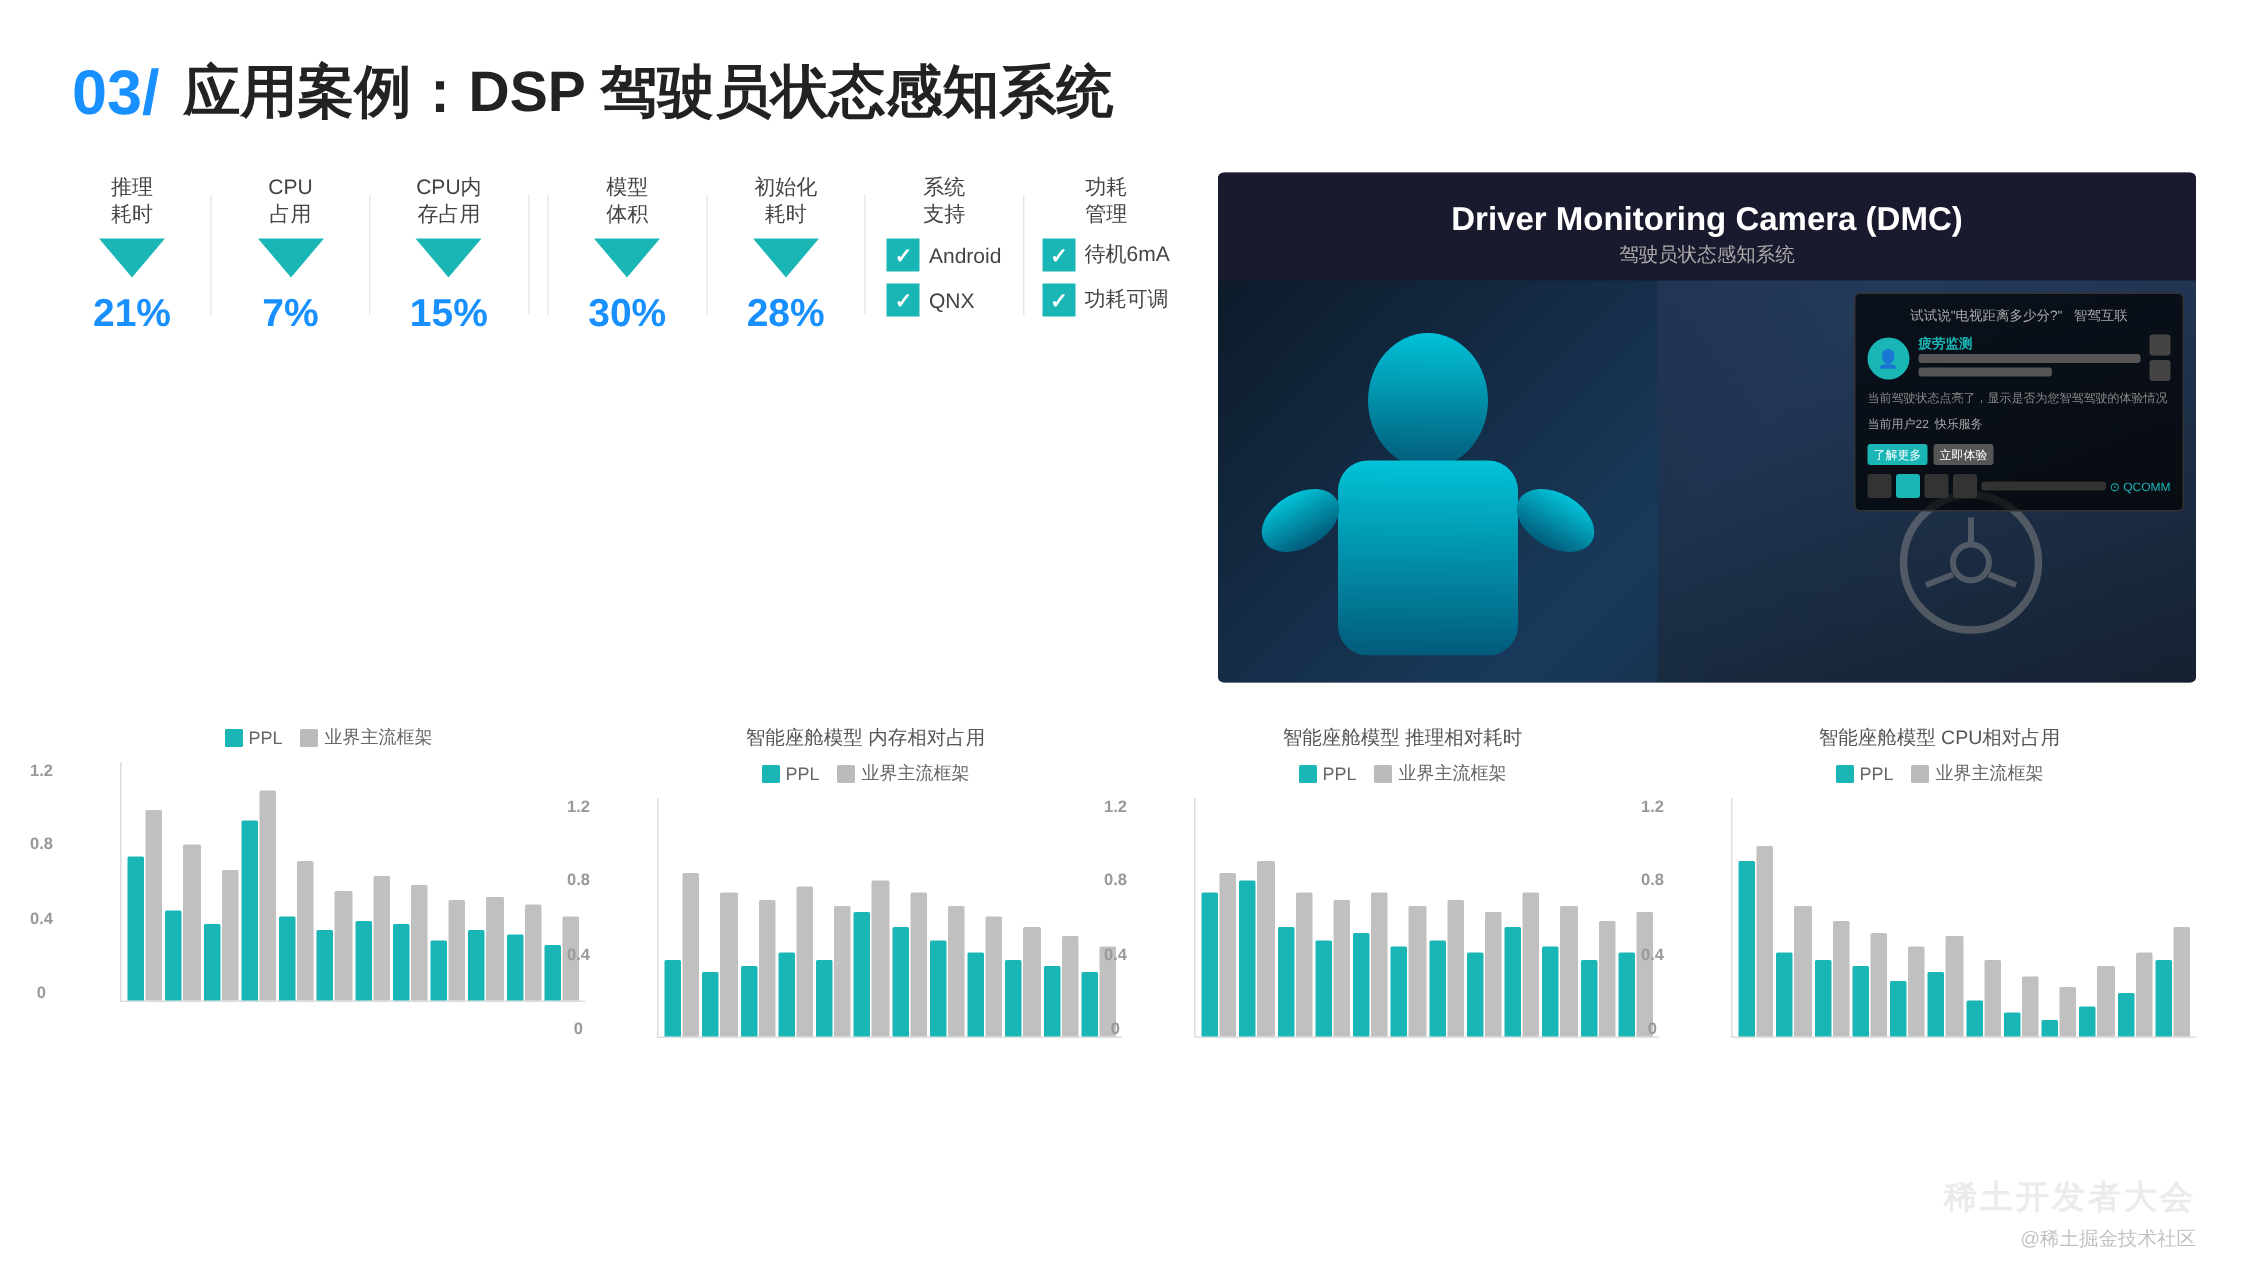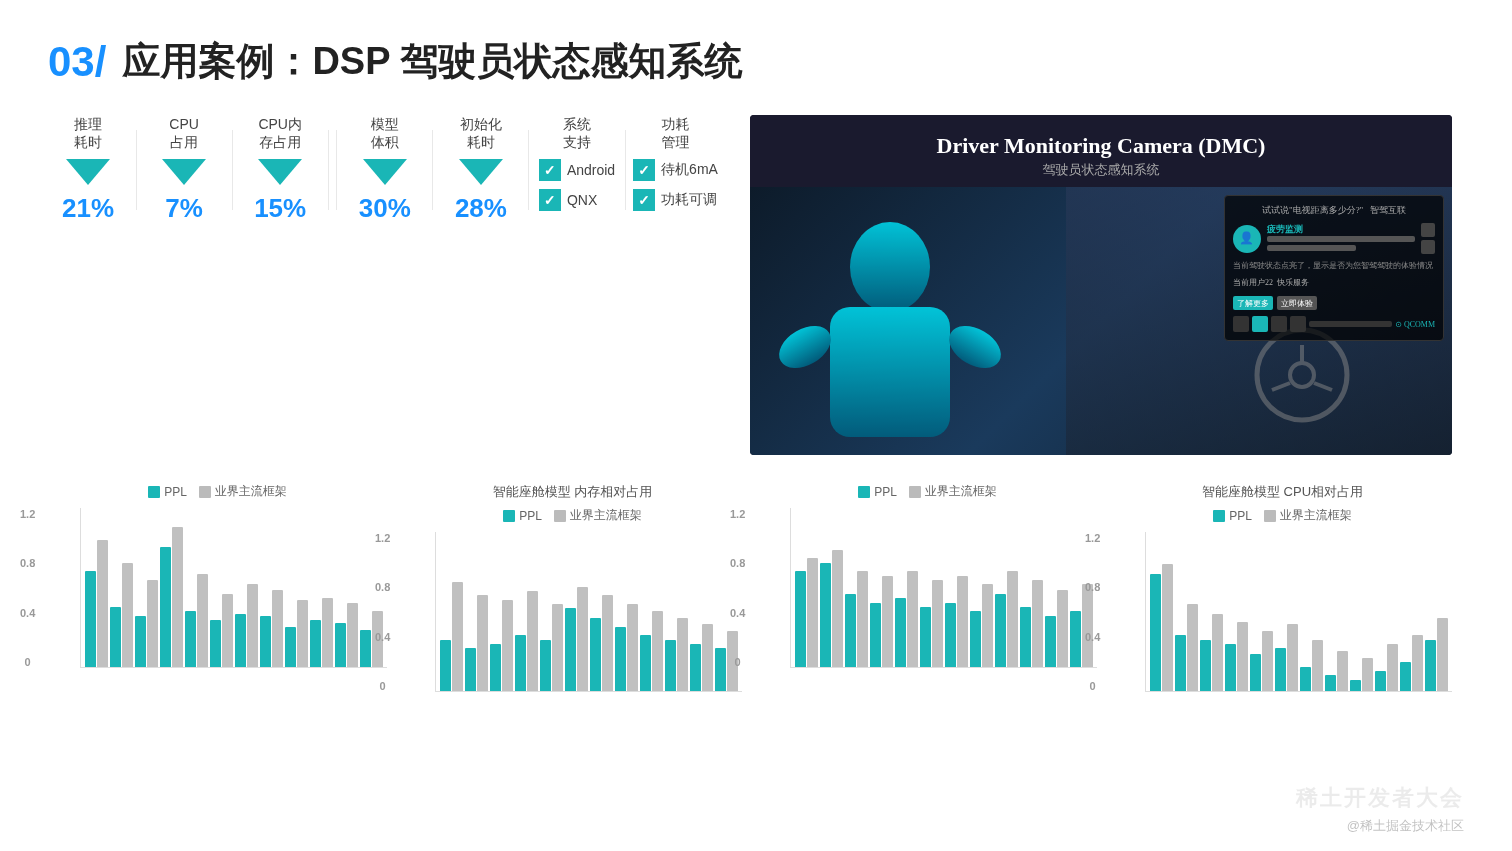--- a/index.html
+++ b/index.html
@@ -7,21 +7,21 @@
       font-family: 'Microsoft YaHei', 'PingFang SC', sans-serif;
       background: #f5f5f5;
       width: 1512px;
       min-height: 851px;
       overflow: hidden;
     }
     .slide {
       background: #ffffff;
       width: 1512px;
       min-height: 851px;
-      padding: 36px 60px 24px 48px;
+      padding: 36px 48px 24px 48px;
       position: relative;
     }
     .title-row {
       display: flex;
       align-items: center;
       gap: 16px;
       margin-bottom: 28px;
     }
     .title-number {
       color: #1890ff;
@@ -38,23 +38,22 @@
     .content-row {
       display: flex;
       gap: 32px;
       align-items: flex-start;
     }
     .left-panel {
       flex: 1;
       min-width: 0;
     }
     .right-panel {
-      width: 702px;
+      width: 652px;
       flex-shrink: 0;
-      font-family: Liberation Serif, serif;
     }
 
     .metrics-title {
       color: #1890ff;
       font-size: 17px;
       font-weight: 500;
       margin-bottom: 22px;
       letter-spacing: 0.5px;
     }
 
@@ -645,20 +644,21 @@
               </div>
               <div class="bar-pair">
                 <div class="bar teal" style="height: 42.6667px;"></div>
                 <div class="bar grey" style="height: 60px;"></div>
               </div>
             </div>
           </div>
         </div>
       </div>
       <div class="chart-container">
+        <div class="chart-title">智能座舱模型 推理相对耗时</div>
         <div class="chart-legend">
       <div class="legend-item">
         <div class="legend-dot teal"></div>
         <span>PPL</span>
       </div>
       <div class="legend-item">
         <div class="legend-dot grey"></div>
         <span>业界主流框架</span>
       </div>
     </div>

